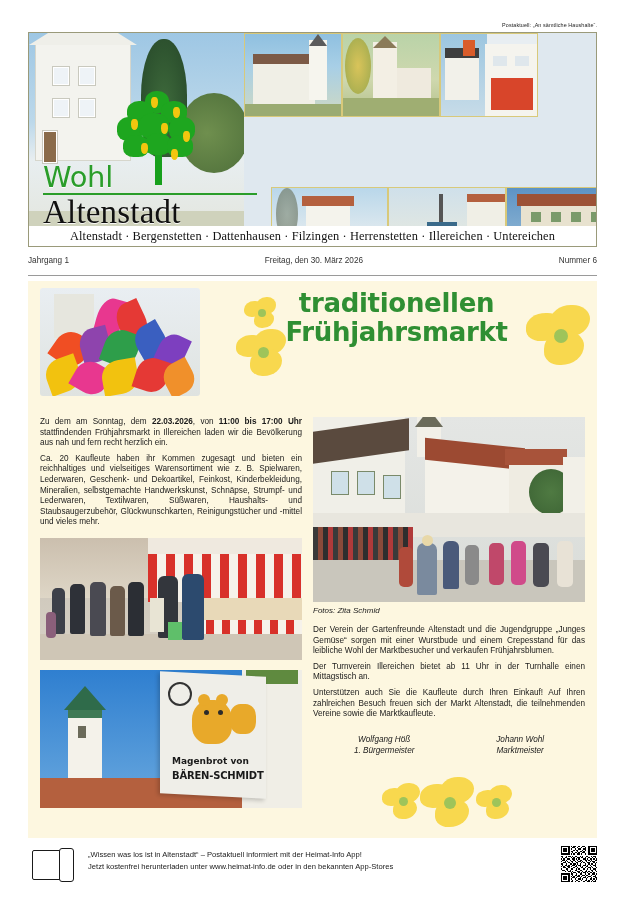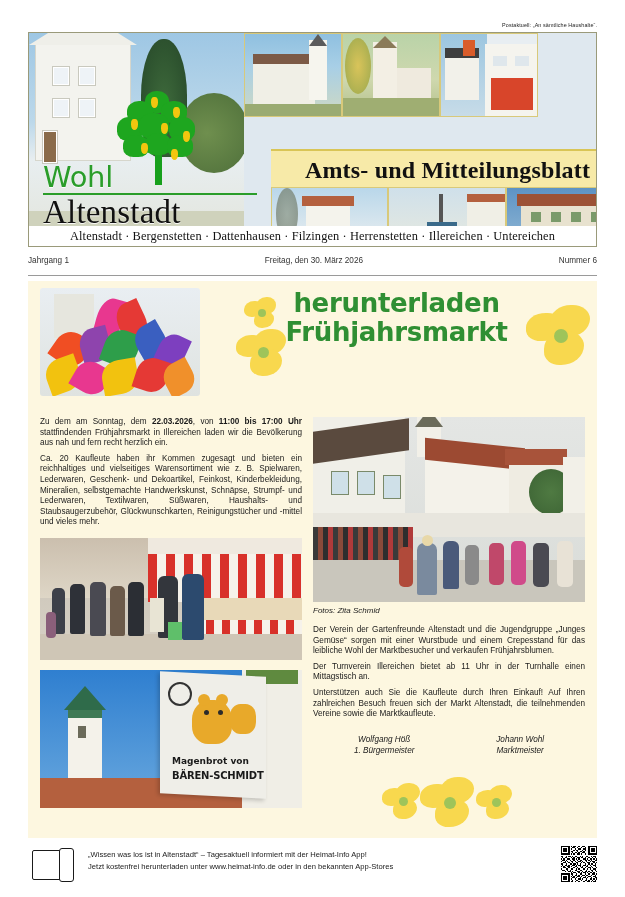--- a/index.html
+++ b/index.html
@@ -178,21 +178,20 @@
       <div style="position:absolute;left:0;top:0;width:46px;height:84px;background:linear-gradient(#9cc6e0,#c8dce8);"></div>
       <div style="position:absolute;left:4px;top:22px;width:34px;height:44px;background:#f2f1ea;"></div>
       <div style="position:absolute;left:4px;top:14px;width:34px;height:10px;background:#3e3e3e;"></div>
       <div style="position:absolute;left:22px;top:6px;width:12px;height:16px;background:#d95c2a;"></div>
       <div style="position:absolute;left:44px;top:10px;width:54px;height:74px;background:#f5f4ee;"></div>
       <div style="position:absolute;left:50px;top:44px;width:42px;height:32px;background:#d8452a;"></div>
       <div style="position:absolute;left:52px;top:22px;width:14px;height:10px;background:#dfe7ec;"></div>
       <div style="position:absolute;left:74px;top:22px;width:14px;height:10px;background:#dfe7ec;"></div>
     </div>
 
-    <div class="banner">Amts- und Mitteilungsblatt</div>
 
     <div class="ph" style="left:242px;top:154px;width:117px;height:58px;background:linear-gradient(#b9d7ea,#e9eef0);">
       <div style="position:absolute;left:34px;top:14px;width:44px;height:38px;background:#f4f3ec;"></div>
       <div style="position:absolute;left:30px;top:8px;width:52px;height:10px;background:#b4603e;"></div>
       <div style="position:absolute;left:4px;top:0;width:22px;height:52px;background:radial-gradient(ellipse,#8e9a8a,#6f7a6a);border-radius:50%;opacity:.75;"></div>
       <div style="position:absolute;left:0;bottom:0;width:100%;height:10px;background:#dfe4dc;"></div>
     </div>
     <div class="ph" style="left:359px;top:154px;width:118px;height:58px;background:linear-gradient(#cfe0ea,#e6e9e0);">
       <div style="position:absolute;left:50px;top:6px;width:4px;height:30px;background:#555;"></div>
       <div style="position:absolute;left:38px;top:34px;width:30px;height:18px;background:#3a6a8a;"></div>
@@ -252,21 +251,21 @@
       <div class="core" style="left:22px;top:18px;width:11px;height:11px;"></div>
     </div>
     <div class="flower" style="left:498px;top:24px;width:66px;height:62px;">
       <div class="pet" style="left:0;top:8px;width:38px;height:28px;"></div>
       <div class="pet" style="left:24px;top:0;width:40px;height:32px;"></div>
       <div class="pet" style="left:18px;top:26px;width:40px;height:34px;"></div>
       <div class="core" style="left:28px;top:24px;width:14px;height:14px;"></div>
     </div>
 
     <div class="headline">
-      <div class="hl2">herunterladen</div>
+      <div class="hl2">traditionellen</div>
       <div class="hl3">Frühjahrsmarkt</div>
     </div>
 
     <div class="col-l">
       <p class="body-p"><span>Zu dem am Sonntag, dem </span><b>22.03.2026</b><span>, von </span><b>11:00 bis 17:00 Uhr</b><span> stattfindenden Frühjahrsmarkt in Illereichen laden wir die Bevölkerung aus nah und fern recht herzlich ein.</span></p>
       <p class="body-p">Ca. 20 Kaufleute haben ihr Kommen zugesagt und bieten ein reichhaltiges und vielseitiges Warensortiment wie z. B. Spielwaren, Lederwaren, Geschenk- und Dekoartikel, Feinkost, Kinderbekleidung, Mineralien, selbstgemachte Handwerkskunst, Schnäpse, Strumpf- und Lederwaren, Textilwaren, Süßwaren, Haushalts- und Staubsaugerzubehör, Glückwunschkarten, Reinigungstücher und -mittel und vieles mehr.</p>
 
       <div class="photo" style="margin-top:10px;width:262px;height:122px;background:linear-gradient(#c9c2b6,#d8d2c6);">
         <div style="position:absolute;left:0;top:0;width:110px;height:60px;background:linear-gradient(#cbbfae,#ded6c6);"></div>
         <div style="position:absolute;left:108px;top:0;width:154px;height:16px;background:#efe9df;"></div>
@@ -372,21 +371,21 @@
       <div class="core" style="left:16px;top:13px;width:9px;height:9px;"></div>
     </div>
   </div>
 
   <div class="appbar">
     <div class="app-icons">
       <div class="tablet"></div>
       <div class="phone"></div>
     </div>
     <div class="app-text">
-      <div>„Wissen was los ist in Altenstadt“ – Tagesaktuell informiert mit der Heimat-Info App!</div>
+      <div>„Wissen was los ist in Altenstadt“ – Postaktuell informiert mit der Heimat-Info App!</div>
       <div>Jetzt kostenfrei herunterladen unter www.heimat-info.de oder in den bekannten App-Stores</div>
     </div>
     <svg class="qr" viewBox="0 0 29 29" shape-rendering="crispEdges">
       <rect width="29" height="29" fill="#fff"></rect>
       <g fill="#000">
         <rect x="0" y="0" width="7" height="1"></rect>
           <rect x="0" y="6" width="7" height="1"></rect>
         <rect x="0" y="0" width="1" height="7"></rect>
           <rect x="6" y="0" width="1" height="7"></rect>
         <rect x="2" y="2" width="3" height="3"></rect>

